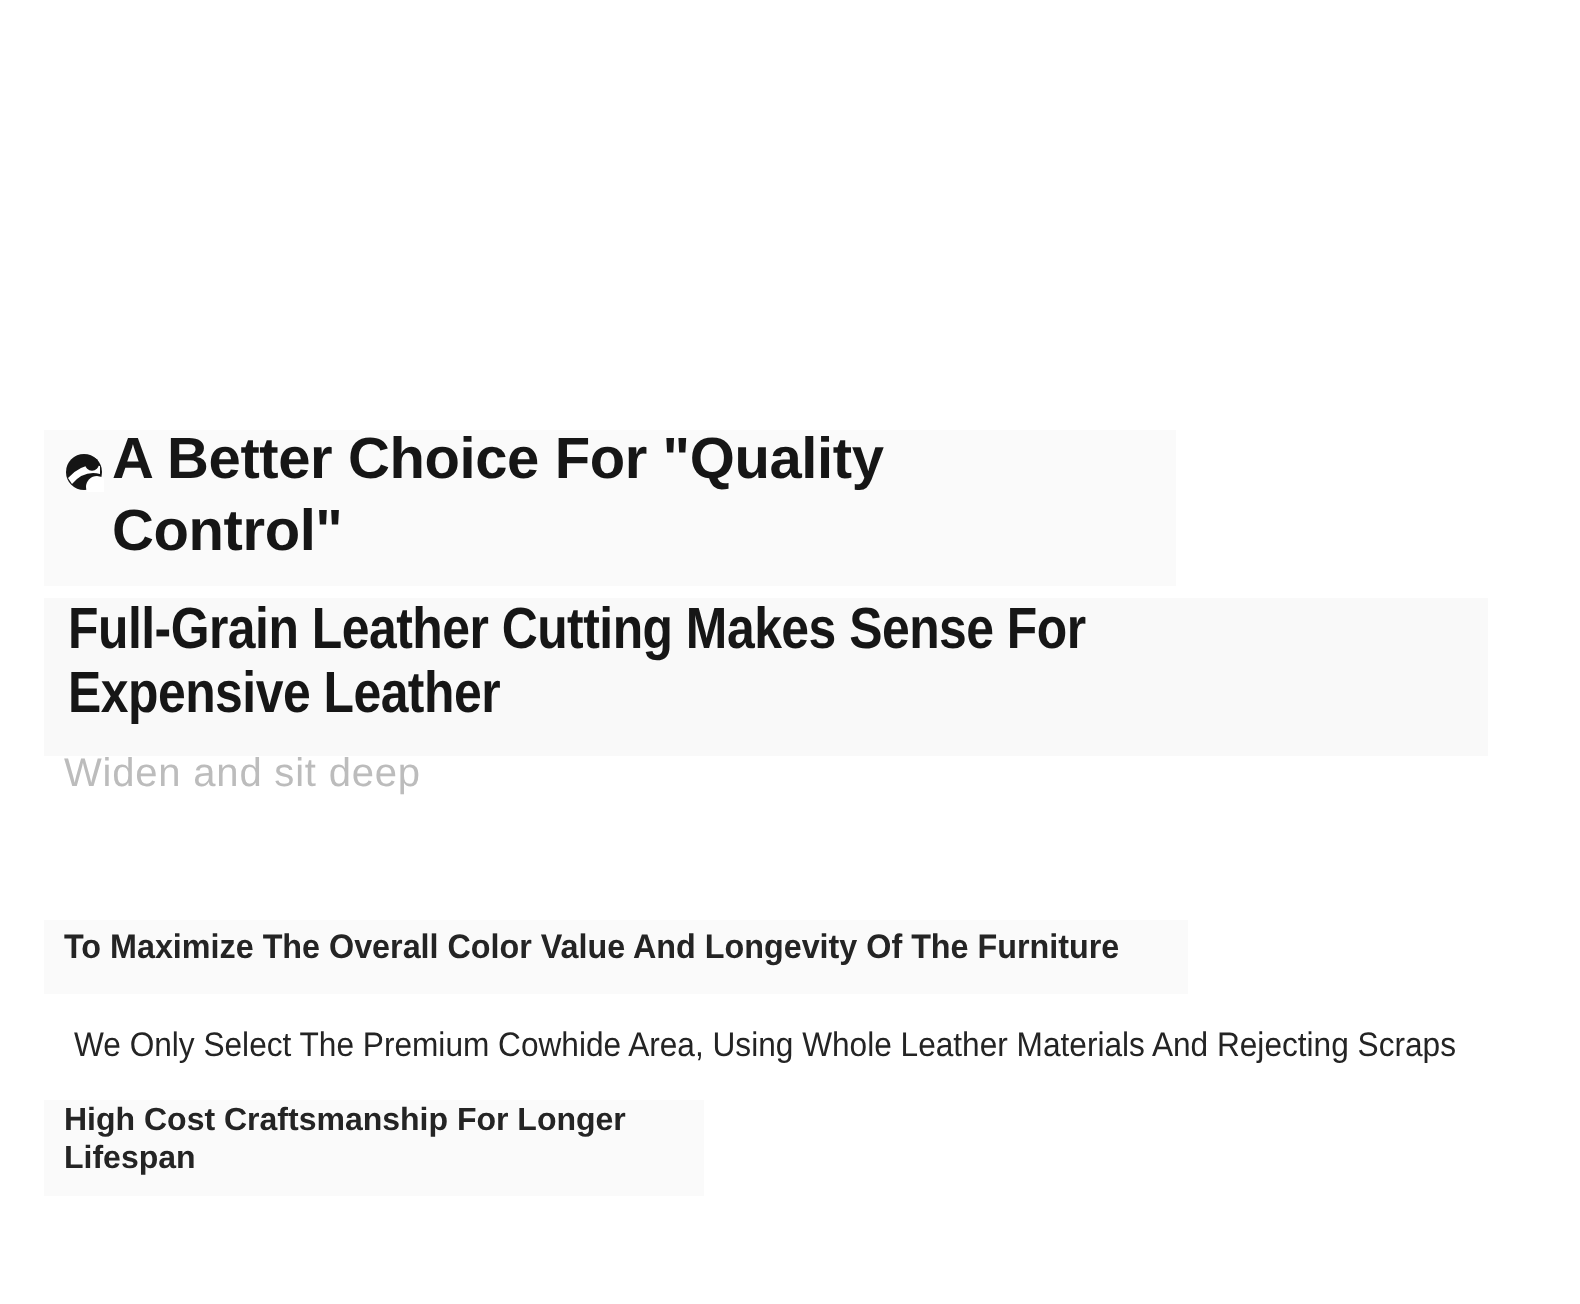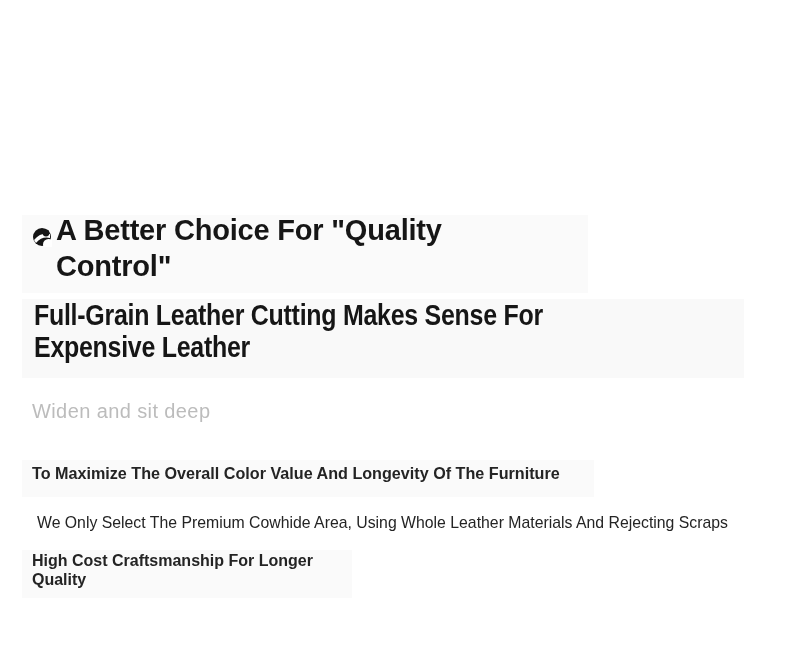--- a/index.html
+++ b/index.html
@@ -45,21 +45,21 @@
     font-size: 29px;
     line-height: 32px;
     font-weight: bold;
     color: #161616;
     letter-spacing: -0.3px;
     transform: scaleX(0.86);
     transform-origin: 0 0;
   }
   .tagline {
     position: absolute;
-    left: 32px; top: 399px;
+    left: 32px; top: 375px;
     margin: 0;
     font-size: 20px;
     line-height: 24px;
     font-weight: 400;
     color: #bcbcbc;
     letter-spacing: 0.4px;
   }
   .benefit {
     position: absolute;
     margin: 0;
@@ -110,15 +110,15 @@
   </h1>
 
   <h2 class="h2">Full-Grain Leather Cutting Makes Sense For Expensive Leather</h2>
 
   <p class="tagline">Widen and sit deep</p>
 
   <p class="benefit b1">To Maximize The Overall Color Value And Longevity Of The Furniture</p>
 
   <p class="benefit b2">We Only Select The Premium Cowhide Area, Using Whole Leather Materials And Rejecting Scraps</p>
 
-  <p class="benefit b3">High Cost Craftsmanship For Longer Quality</p>
+  <p class="benefit b3">High Cost Craftsmanship For Longer Lifespan</p>
 
 </div>
 
 </body></html>

